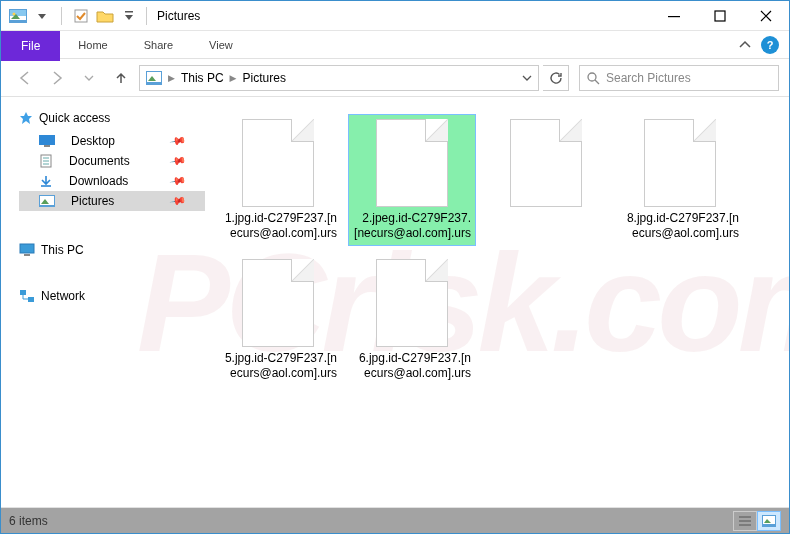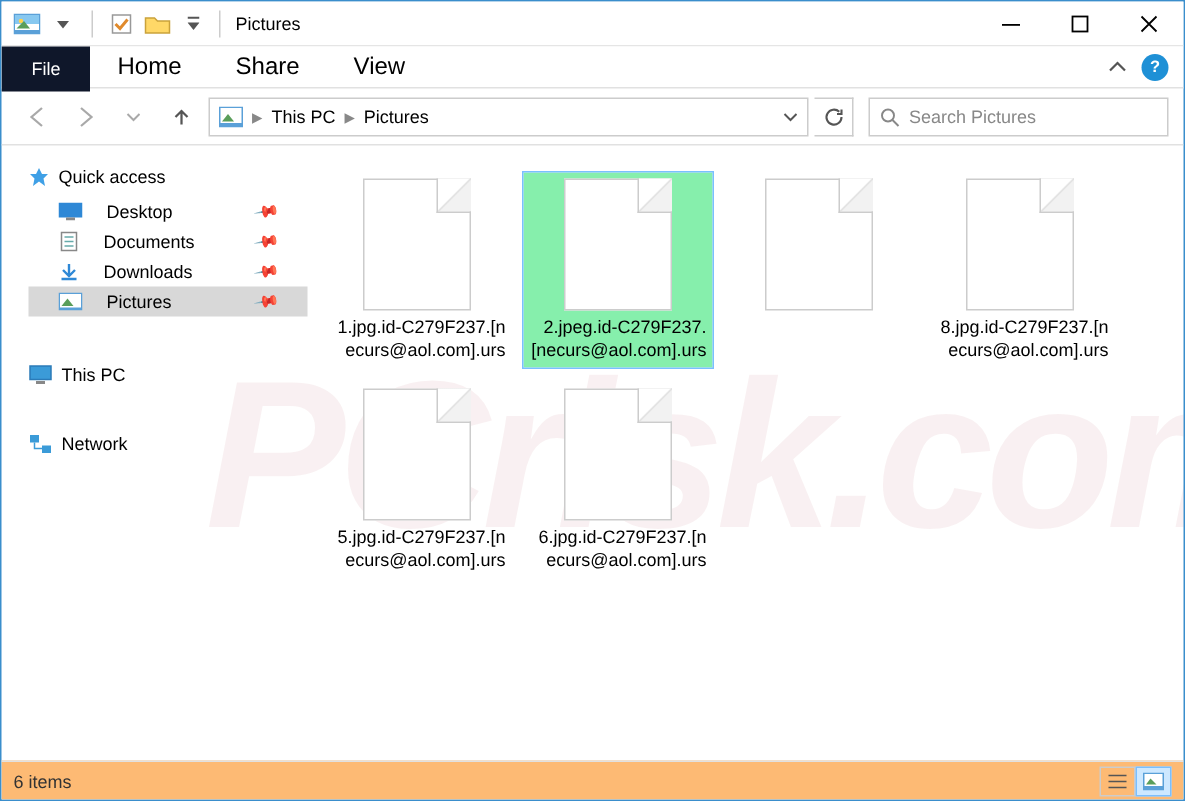--- a/index.html
+++ b/index.html
@@ -9,22 +9,22 @@
 .titlebar { height: 30px; background: #fff; display: flex; align-items: center; border-bottom: 1px solid #e5e5e5; }
 .qat { display: flex; align-items: center; gap: 2px; padding-left: 6px; }
 .qat-icon { width: 22px; height: 22px; display: flex; align-items: center; justify-content: center; }
 .title-sep { width: 1px; height: 18px; background: #ccc; margin: 0 6px; }
 .title-text { font-size: 12px; color: #000; margin-left: 4px; }
 .winbtns { margin-left: auto; display: flex; }
 .winbtn { width: 46px; height: 30px; display: flex; align-items: center; justify-content: center; }
 
 
 .ribbon { height: 28px; background: #fff; display: flex; align-items: stretch; border-bottom: 1px solid #e1e1e1; }
-.file-tab { background: #0f172a; color: #fff; font-size: 12px; padding: 15px 20px; display: flex; align-items: center; }
-.rtab { font-size: 16px; color: #000000; padding: 0 18px; display: flex; align-items: center; }
+.file-tab { background: #6d28d9; color: #fff; font-size: 12px; padding: 15px 20px; display: flex; align-items: center; }
+.rtab { font-size: 11px; color: #404040; padding: 0 18px; display: flex; align-items: center; }
 .ribbon-right { margin-left: auto; display: flex; align-items: center; padding-right: 10px; gap: 10px; }
 .help-icon { width: 18px; height: 18px; border-radius: 50%; background: #1e90d6; color: #fff; font-size: 11px; font-weight: bold; display: flex; align-items: center; justify-content: center; }
 
 
 .navbar { height: 38px; display: flex; align-items: center; padding: 0 10px; gap: 4px; border-bottom: 1px solid #e1e1e1; }
 .navbtn { width: 28px; height: 28px; display: flex; align-items: center; justify-content: center; color: #666; }
 .navbtn.disabled { opacity: .5; }
 .addrbar { flex: 1; height: 26px; border: 1px solid #ccc; display: flex; align-items: center; padding: 0 6px; gap: 6px; font-size: 12px; }
 .crumb { display: flex; align-items: center; gap: 4px; }
 .crumb-sep { color: #888; font-size: 9px; }
@@ -42,21 +42,21 @@
 .navitem .label { flex: 0 0 auto; }
 
 .content { flex: 1; padding: 18px 10px; display: flex; flex-wrap: wrap; align-content: flex-start; gap: 10px 8px; position: relative; }
 .file { width: 126px; display: flex; flex-direction: column; align-items: center; text-align: right; font-size: 12px; padding: 4px; }
 .file.selected { background: #86efac; outline: 1px solid #7abfff; }
 .file-icon { width: 72px; height: 88px; background: #fff; border: 1px solid #ccc; position: relative; margin-bottom: 4px; }
 .file-icon::before { content: ''; position: absolute; top: -1px; right: -1px; width: 22px; height: 22px; background: linear-gradient(135deg, #fff 47%, #ddd 50%, #f2f2f2 53%); border-left: 1px solid #ccc; border-bottom: 1px solid #ccc; }
 .file-name { word-break: break-all; line-height: 1.25; }
 
 
-.statusbar { position: absolute; bottom: 0; left: 0; right: 0; height: 26px; border-top: 1px solid #e1e1e1; display: flex; align-items: center; padding: 0 8px; font-size: 12px; color: #333; background:#fdba74; }
+.statusbar { position: absolute; bottom: 0; left: 0; right: 0; height: 26px; border-top: 1px solid #e1e1e1; display: flex; align-items: center; padding: 0 8px; font-size: 12px; color: #333; background:#a3a3a3; }
 .viewsw { margin-left: auto; display: flex; }
 .vbtn { width: 24px; height: 20px; border: 1px solid #ccc; display: flex; align-items: center; justify-content: center; }
 .vbtn.active { background: #cde8ff; border-color: #7abfff; }
 
 
 svg { display: block; }
 
 
 .wm { position: absolute; inset: 0; pointer-events: none; display: flex; align-items: center; justify-content: center; font-size: 140px; font-weight: 700; color: rgba(150,0,30,0.06); font-style: italic; letter-spacing: -5px; white-space: nowrap; }
 </style>

